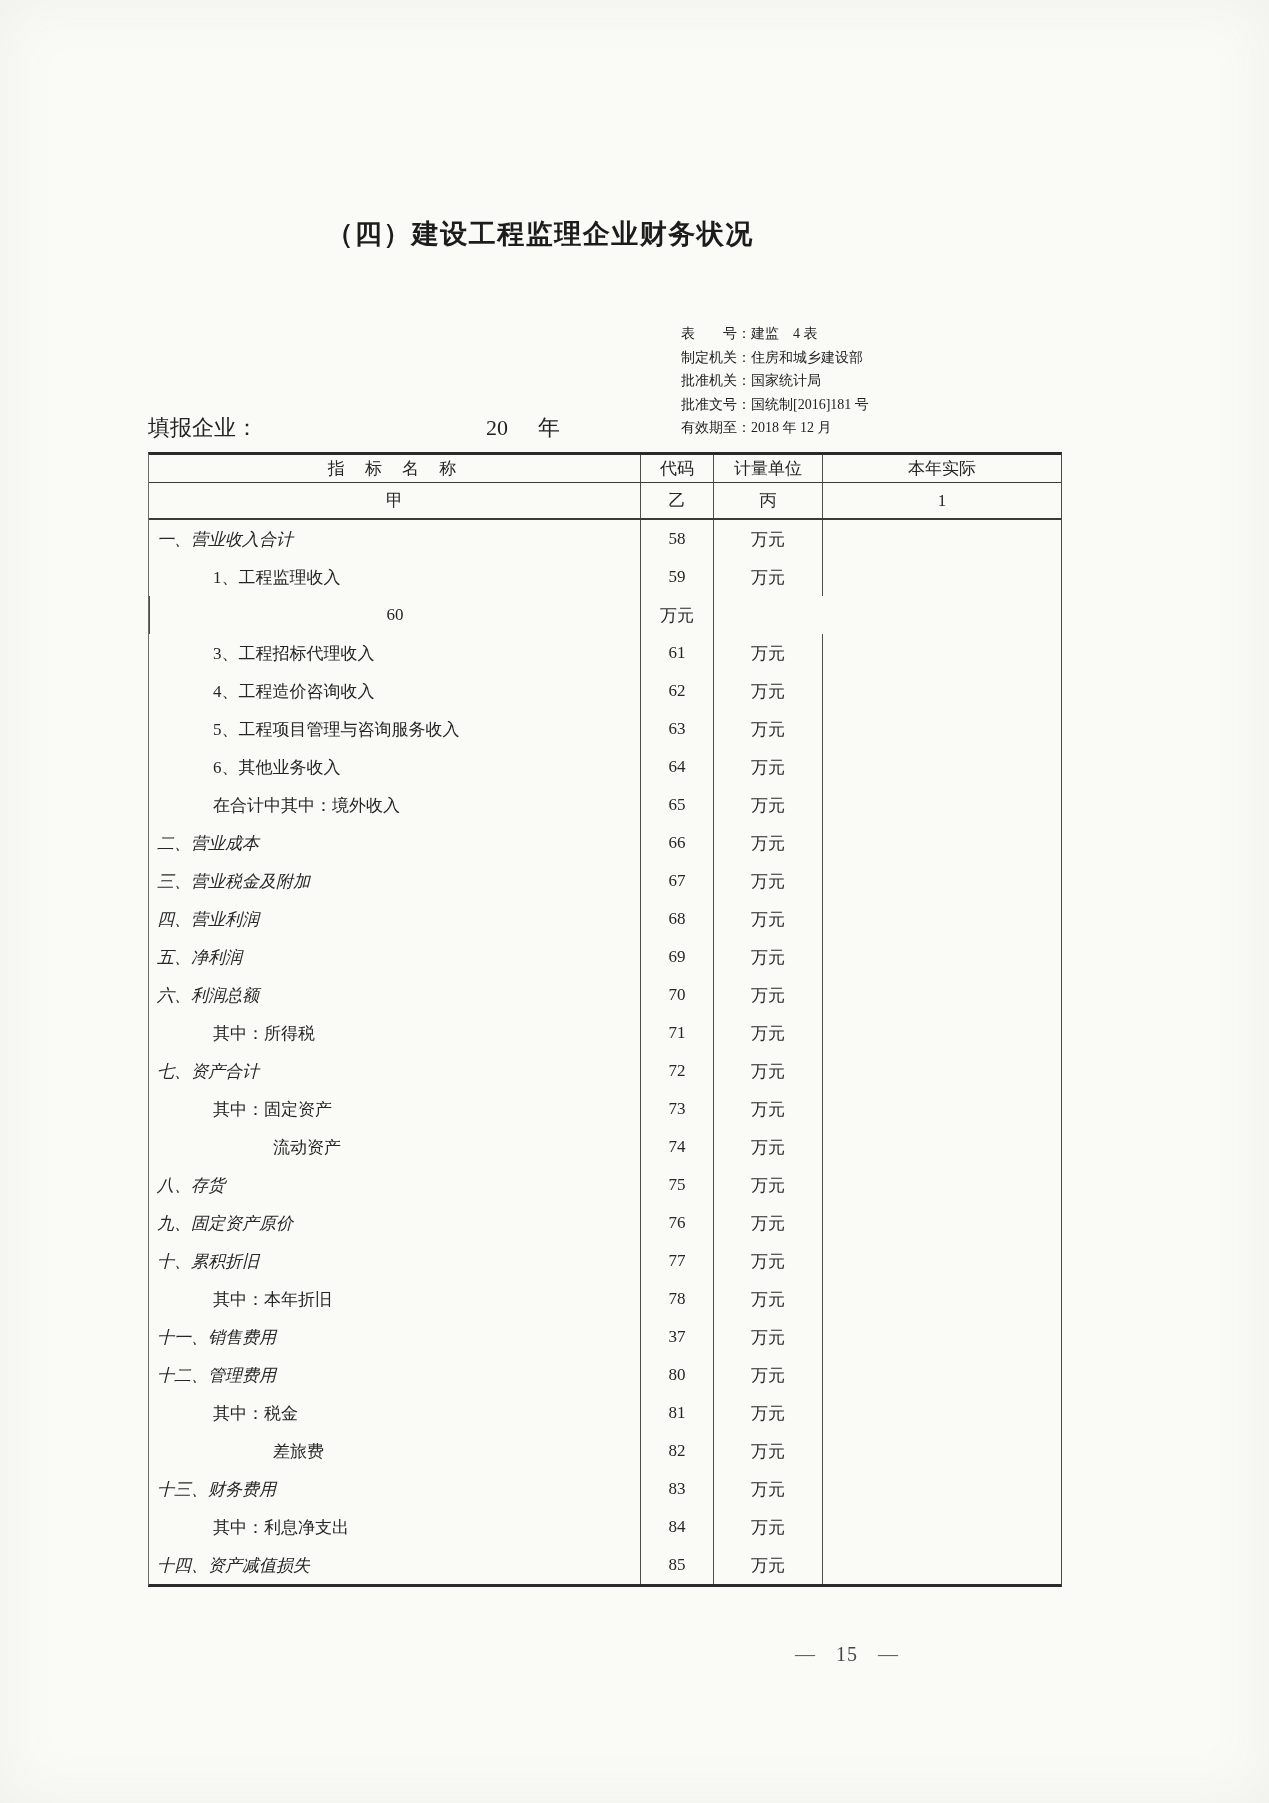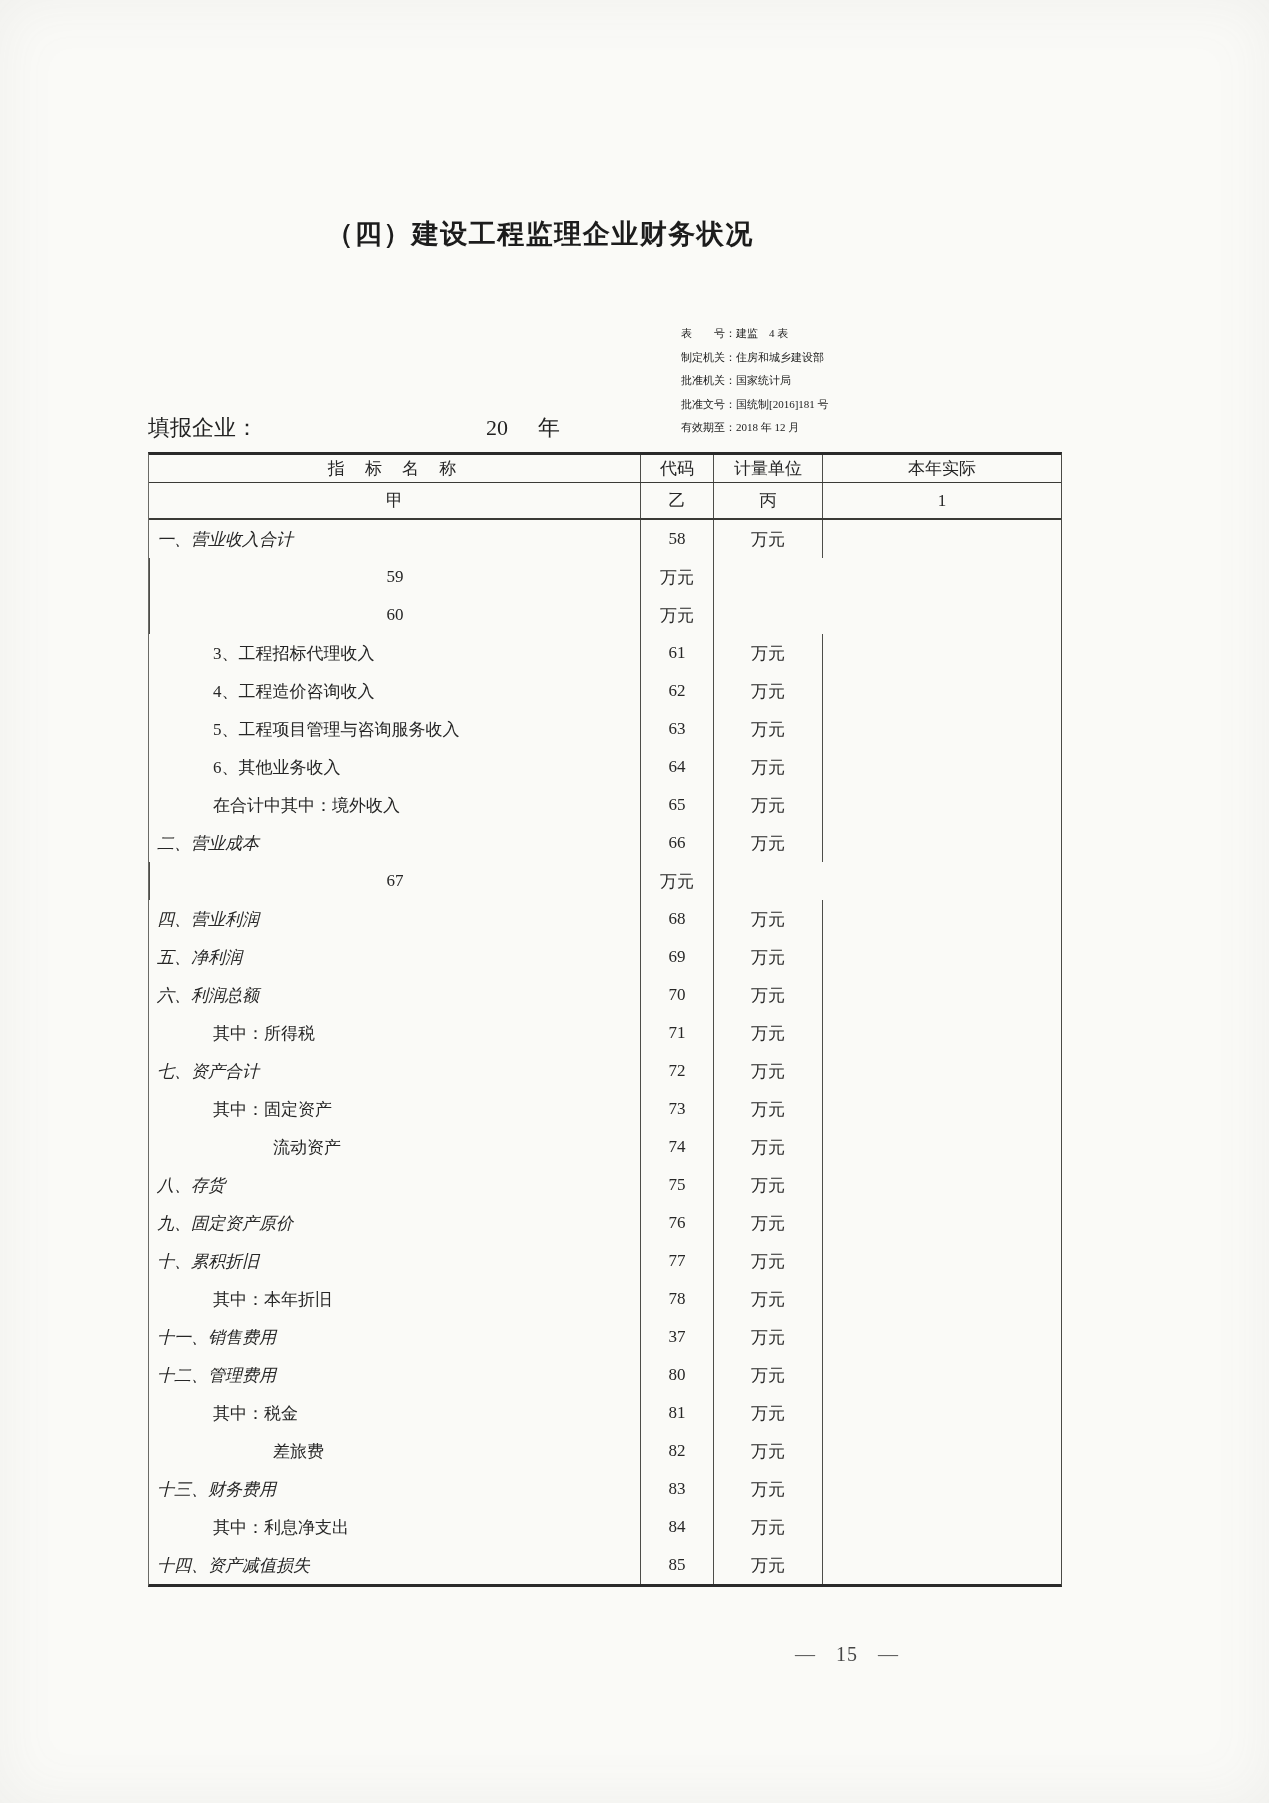--- a/index.html
+++ b/index.html
@@ -14,21 +14,21 @@
     box-shadow:inset 0 0 60px rgba(120,120,110,0.08);
   }
   .title{
     position:absolute;top:216px;left:40px;width:1000px;
     text-align:center;
     font-family:"Liberation Sans","DejaVu Sans",sans-serif;
     font-weight:700;font-size:27px;letter-spacing:1.5px;color:#1c1c1c;
   }
   .meta{
     position:absolute;left:681px;top:322px;
-    font-size:11px;line-height:23.5px;color:#222;
+    font-size:14px;line-height:23.5px;color:#222;
     white-space:nowrap;
   }
   .meta-line span{display:inline;}
   .filler{
     position:absolute;left:148px;top:413px;
     font-size:22px;color:#222;white-space:nowrap;
   }
   .filler .y20{margin-left:228px;}
   .filler .ynian{margin-left:30px;}
   .sheet-table{
@@ -100,20 +100,21 @@
       <div class="cell val">1</div>
     </div>
     <div class="tbody">
         <div class="trow">
           <div class="cell name ind0">一、营业收入合计</div>
           <div class="cell code">58</div>
           <div class="cell unit">万元</div>
           <div class="cell val"></div>
         </div>
         <div class="trow">
+          <div class="cell name ind1">1、工程监理收入</div>
           <div class="cell code">59</div>
           <div class="cell unit">万元</div>
           <div class="cell val"></div>
         </div>
         <div class="trow">
           <div class="cell code">60</div>
           <div class="cell unit">万元</div>
           <div class="cell val"></div>
         </div>
         <div class="trow">
@@ -146,20 +147,21 @@
           <div class="cell unit">万元</div>
           <div class="cell val"></div>
         </div>
         <div class="trow">
           <div class="cell name ind0">二、营业成本</div>
           <div class="cell code">66</div>
           <div class="cell unit">万元</div>
           <div class="cell val"></div>
         </div>
         <div class="trow">
+          <div class="cell name ind0">三、营业税金及附加</div>
           <div class="cell code">67</div>
           <div class="cell unit">万元</div>
           <div class="cell val"></div>
         </div>
         <div class="trow">
           <div class="cell name ind0">四、营业利润</div>
           <div class="cell code">68</div>
           <div class="cell unit">万元</div>
           <div class="cell val"></div>
         </div>

